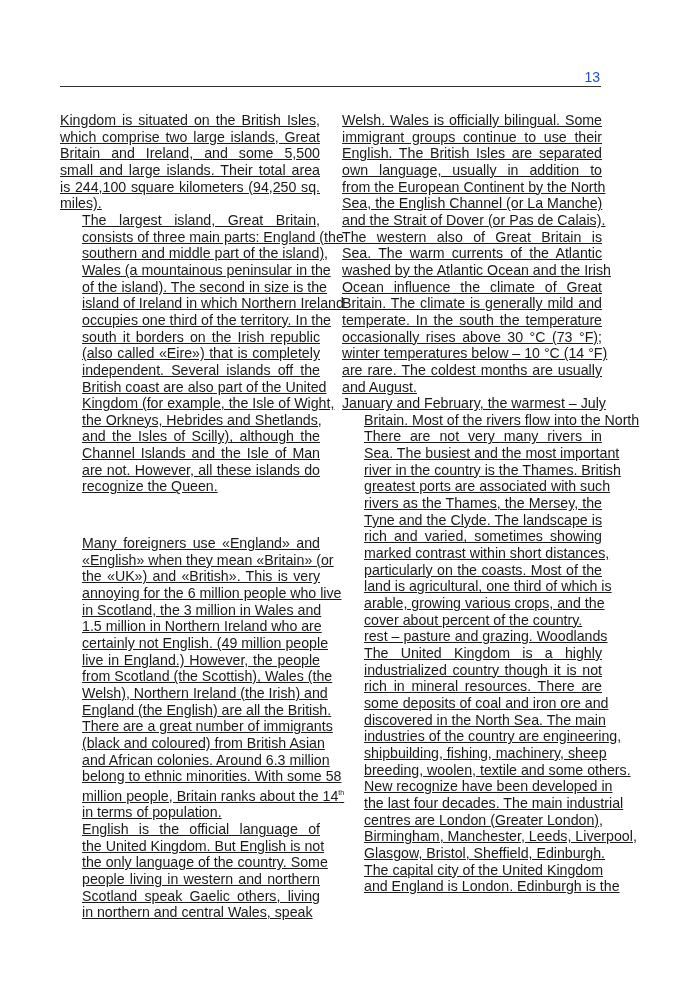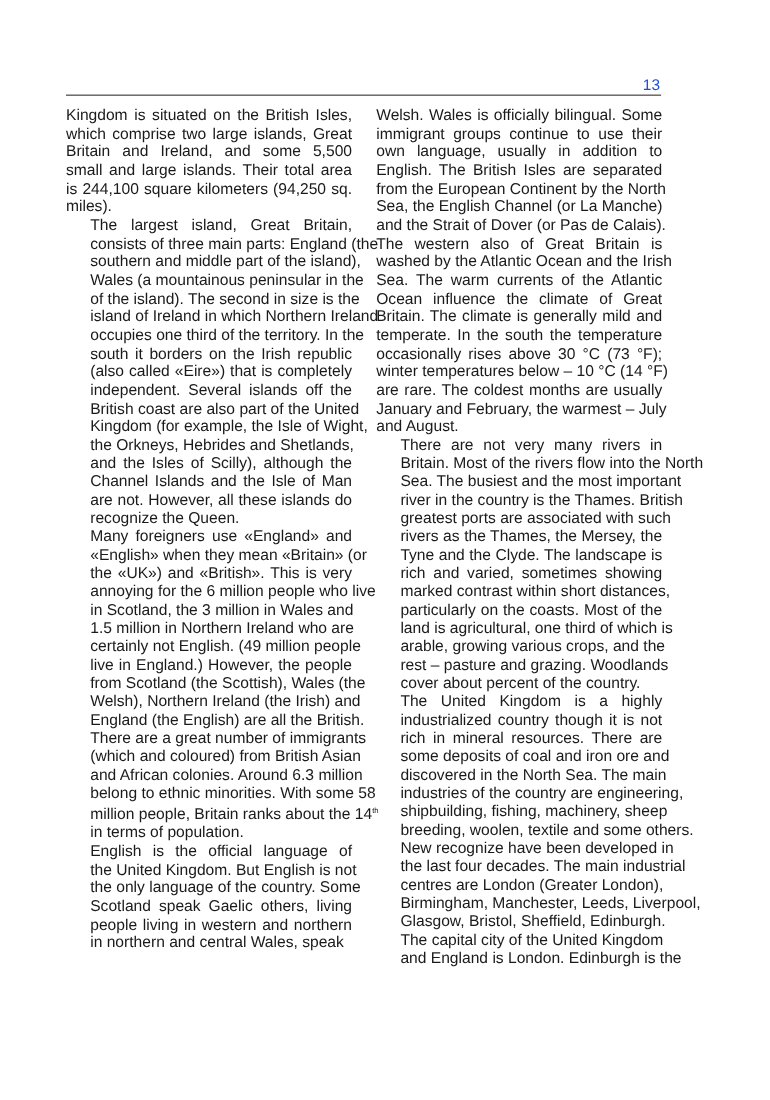--- a/index.html
+++ b/index.html
@@ -1,21 +1,21 @@
 <!DOCTYPE html>
 <html><head>
 <meta charset="utf-8">
 <style>
   html, body { margin:0; padding:0; background:#ffffff; }
   body { width:700px; height:1000px; position:relative; overflow:hidden;
          font-family:"Liberation Sans", sans-serif; color:#1a1a1a; }
   .page-number { position:absolute; top:69px; right:100px; font-size:14px; color:#1d4ed8; }
   .header-rule { position:absolute; top:86px; left:60px; width:541px; height:0; border-top:1px solid #333; }
-  .column { position:absolute; top:97px; width:260px; font-size:14.2px; line-height:16.65px;
-            text-align:justify; }
+  .column { position:absolute; top:112px; width:260px; font-size:14.2px; line-height:16.65px;
+            text-align:justify;text-decoration:underline; }
   .col-left { left:60px; }
   .col-right { left:342px; }
   .column p { margin:0; text-indent:22px; }
   .column p.cont { text-indent:0; }
   .line { display:block; text-align:justify; text-align-last:justify; white-space:nowrap; }
   .line.last { text-align-last:left; }
 </style>
 </head>
 <body>
 
@@ -44,83 +44,83 @@
       <span class="line">independent. Several islands off the</span>
       <span class="line">British coast are also part of the United</span>
       <span class="line">Kingdom (for example, the Isle of Wight,</span>
       <span class="line">the Orkneys, Hebrides and Shetlands,</span>
       <span class="line">and the Isles of Scilly), although the</span>
       <span class="line">Channel Islands and the Isle of Man</span>
       <span class="line">are not. However, all these islands do</span>
       <span class="line last">recognize the Queen.</span>
     </p>
     <p>
-      <span class="line" style="text-indent: 22px;">Many foreigners use «England» and</span>
+      <span class="line" style="text-indent: 22px; margin-top: 40px;">Many foreigners use «England» and</span>
       <span class="line">«English» when they mean «Britain» (or</span>
       <span class="line">the «UK») and «British». This is very</span>
       <span class="line">annoying for the 6 million people who live</span>
       <span class="line">in Scotland, the 3 million in Wales and</span>
       <span class="line">1.5 million in Northern Ireland who are</span>
       <span class="line">certainly not English. (49 million people</span>
       <span class="line">live in England.) However, the people</span>
       <span class="line">from Scotland (the Scottish), Wales (the</span>
       <span class="line">Welsh), Northern Ireland (the Irish) and</span>
       <span class="line">England (the English) are all the British.</span>
       <span class="line">There are a great number of immigrants</span>
-      <span class="line">(which and coloured) from British Asian</span>
+      <span class="line">(black and coloured) from British Asian</span>
       <span class="line">and African colonies. Around 6.3 million</span>
       <span class="line">belong to ethnic minorities. With some 58</span>
       <span class="line">million people, Britain ranks about the 14<sup style="font-size: 7px;">th</sup></span>
       <span class="line last">in terms of population.</span>
     </p>
     <p>
       <span class="line" style="text-indent: 22px;">English is the official language of</span>
       <span class="line">the United Kingdom. But English is not</span>
       <span class="line">the only language of the country. Some</span>
+      <span class="line">people living in western and northern</span>
       <span class="line">Scotland speak Gaelic others, living</span>
-      <span class="line">people living in western and northern</span>
       <span class="line last">in northern and central Wales, speak</span>
     </p>
   </div>
 <div class="column col-right">
     <p class="cont">
       <span class="line">Welsh. Wales is officially bilingual. Some</span>
       <span class="line">immigrant groups continue to use their</span>
+      <span class="line">English. The British Isles are separated</span>
       <span class="line">own language, usually in addition to</span>
-      <span class="line">English. The British Isles are separated</span>
       <span class="line">from the European Continent by the North</span>
       <span class="line">Sea, the English Channel (or La Manche)</span>
       <span class="line">and the Strait of Dover (or Pas de Calais).</span>
       <span class="line">The western also of Great Britain is</span>
+      <span class="line">Sea. The warm currents of the Atlantic</span>
       <span class="line">washed by the Atlantic Ocean and the Irish</span>
-      <span class="line">Sea. The warm currents of the Atlantic</span>
       <span class="line">Ocean influence the climate of Great</span>
       <span class="line">Britain. The climate is generally mild and</span>
       <span class="line">temperate. In the south the temperature</span>
       <span class="line">occasionally rises above 30 °C (73 °F);</span>
       <span class="line">winter temperatures below – 10 °C (14 °F)</span>
       <span class="line">are rare. The coldest months are usually</span>
+      <span class="line last">and August.</span>
       <span class="line">January and February, the warmest – July</span>
-      <span class="line last">and August.</span>
     </p>
     <p>
+      <span class="line">Britain. Most of the rivers flow into the North</span>
       <span class="line" style="text-indent: 22px;">There are not very many rivers in</span>
-      <span class="line">Britain. Most of the rivers flow into the North</span>
       <span class="line">Sea. The busiest and the most important</span>
       <span class="line">river in the country is the Thames. British</span>
       <span class="line">greatest ports are associated with such</span>
       <span class="line">rivers as the Thames, the Mersey, the</span>
       <span class="line">Tyne and the Clyde. The landscape is</span>
       <span class="line">rich and varied, sometimes showing</span>
       <span class="line">marked contrast within short distances,</span>
       <span class="line">particularly on the coasts. Most of the</span>
       <span class="line">land is agricultural, one third of which is</span>
       <span class="line">arable, growing various crops, and the</span>
+      <span class="line last">cover about percent of the country.</span>
       <span class="line">rest – pasture and grazing. Woodlands</span>
-      <span class="line last">cover about percent of the country.</span>
     </p>
     <p>
       <span class="line" style="text-indent: 22px;">The United Kingdom is a highly</span>
       <span class="line">industrialized country though it is not</span>
       <span class="line">rich in mineral resources. There are</span>
       <span class="line">some deposits of coal and iron ore and</span>
       <span class="line">discovered in the North Sea. The main</span>
       <span class="line">industries of the country are engineering,</span>
       <span class="line">shipbuilding, fishing, machinery, sheep</span>
       <span class="line">breeding, woolen, textile and some others.</span>

